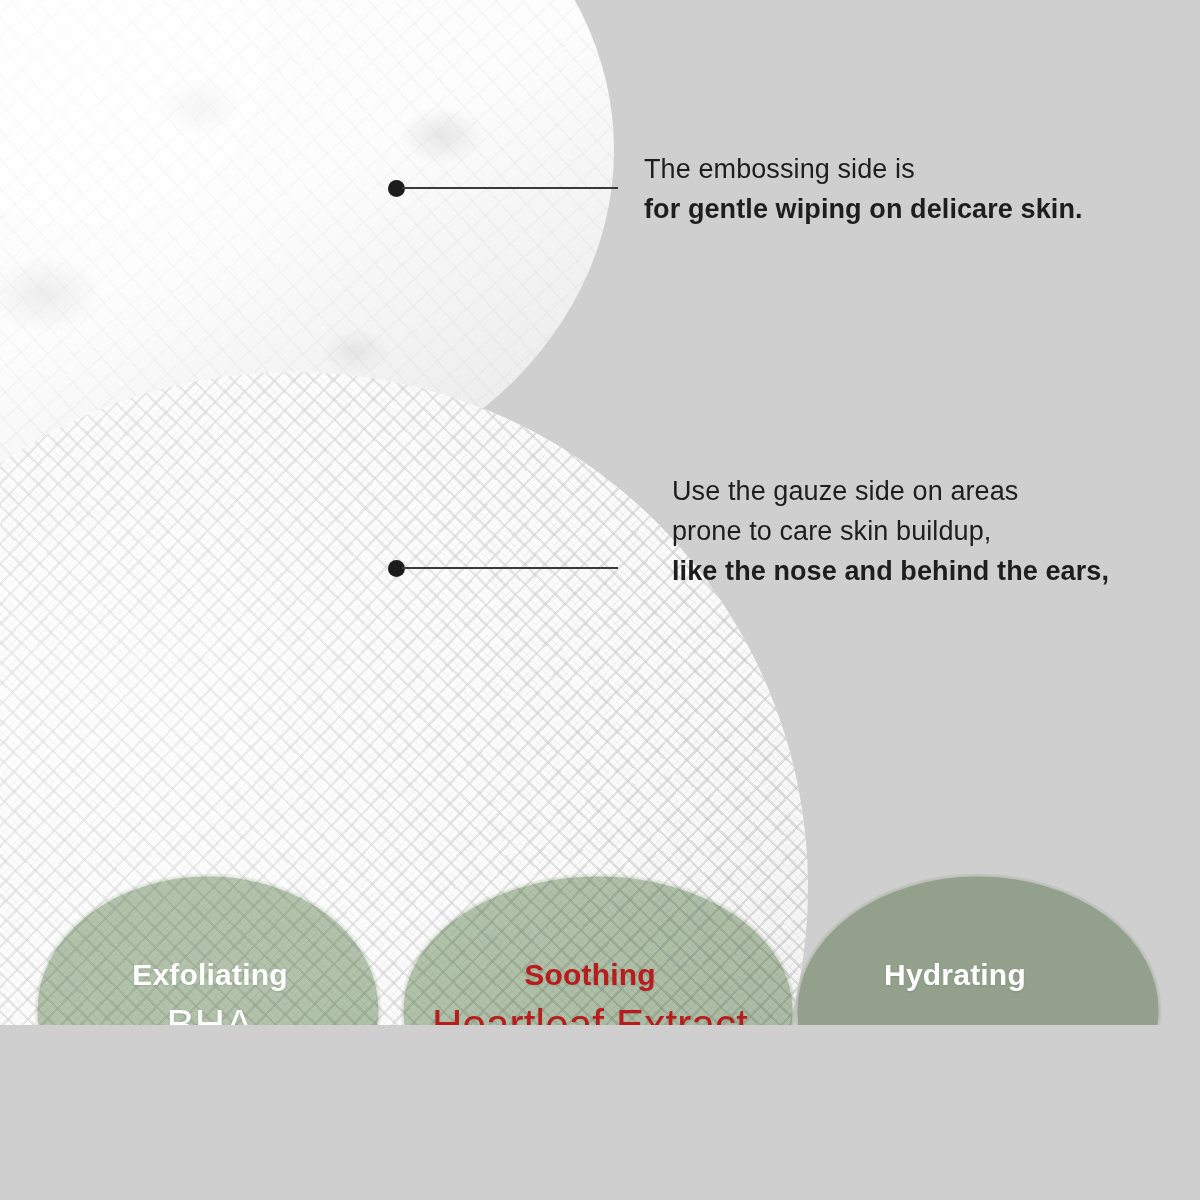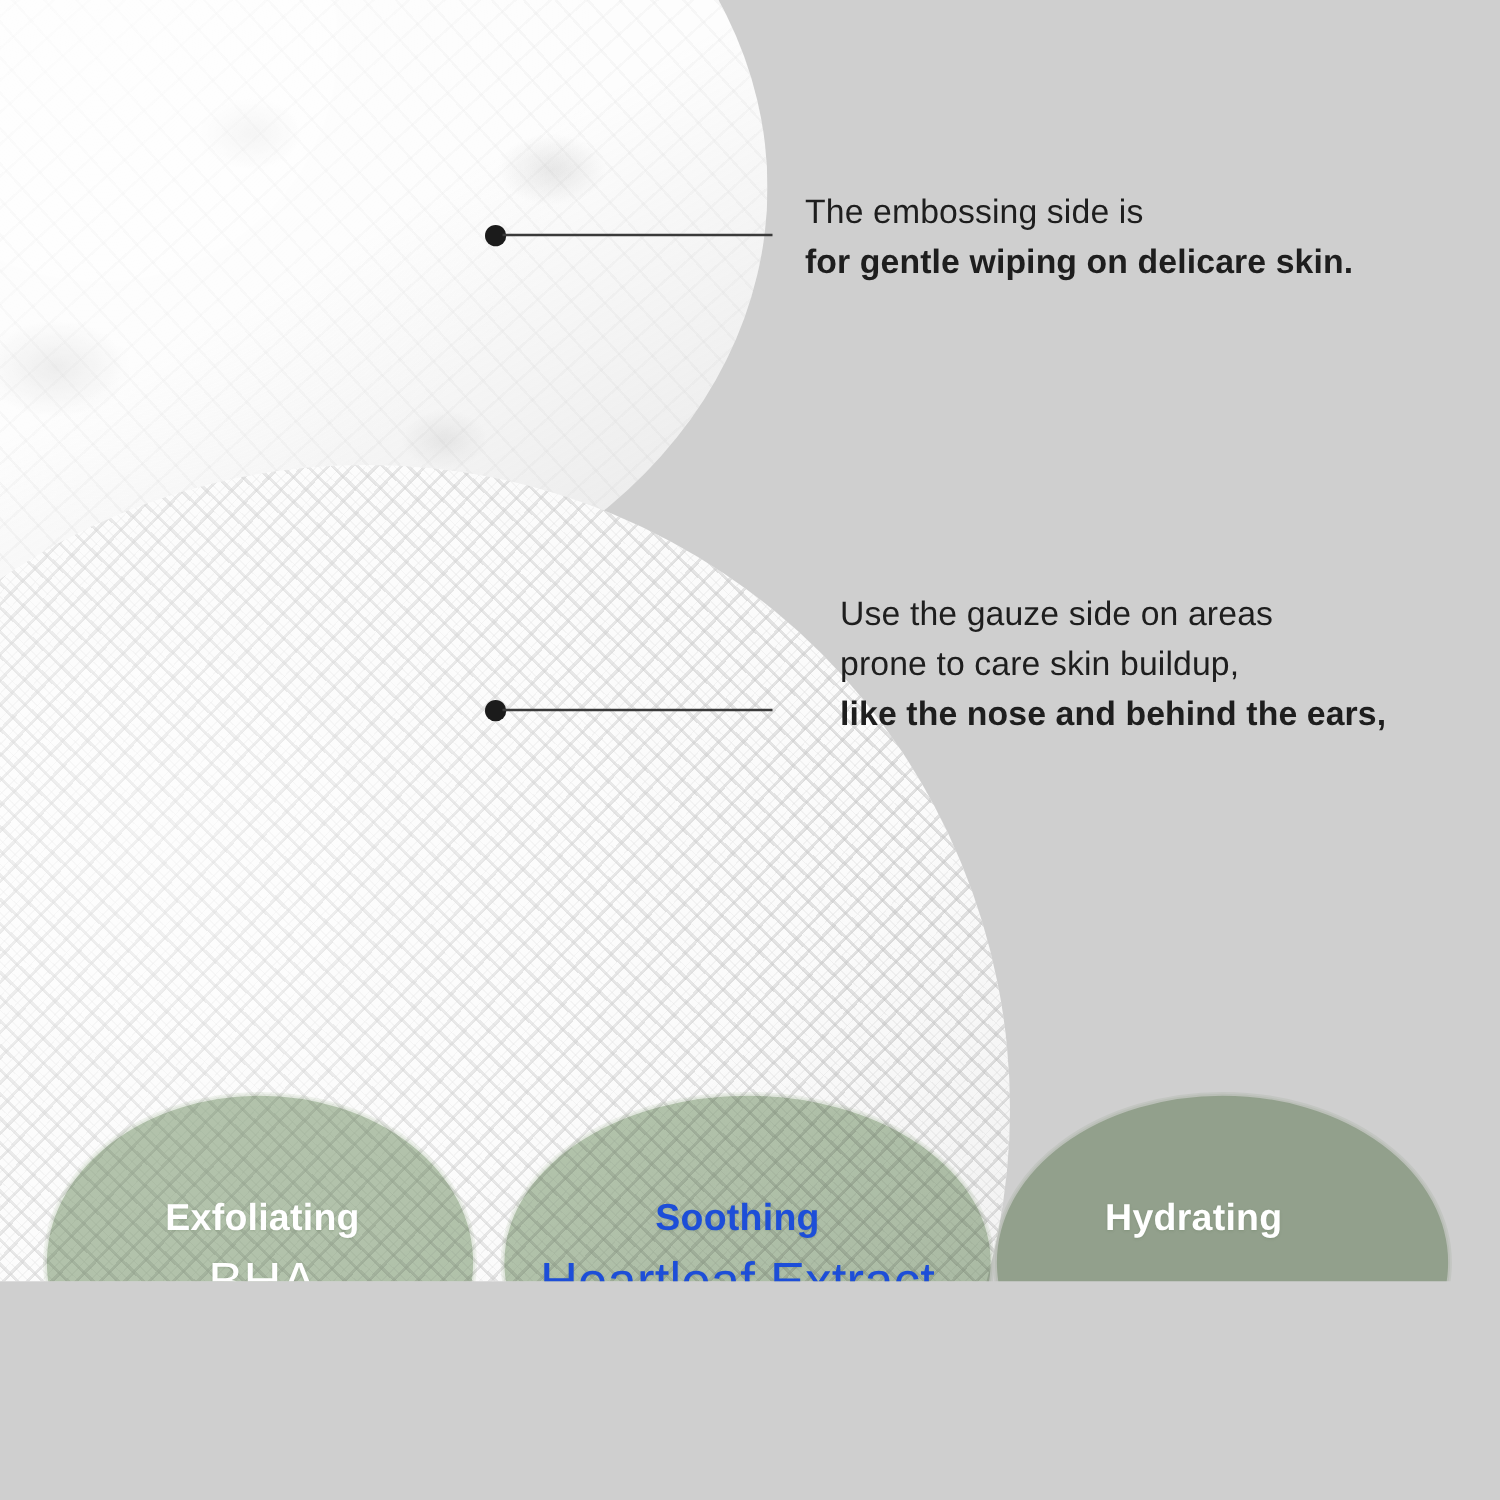--- a/index.html
+++ b/index.html
@@ -145,21 +145,21 @@
         <ellipse id="e0" cx="208" cy="1010" rx="172" ry="135" fill="#a8bca0" fill-opacity="0.86" stroke="#eef2ec" stroke-width="3" stroke-opacity="0.85"></ellipse>
         <ellipse id="e1" cx="598" cy="1010" rx="196" ry="135" fill="#a8bca0" fill-opacity="0.86" stroke="#eef2ec" stroke-width="3" stroke-opacity="0.85"></ellipse>
         <ellipse id="e2" cx="978" cy="1010" rx="182" ry="135" fill="#a8bca0" fill-opacity="0.86" stroke="#eef2ec" stroke-width="3" stroke-opacity="0.85"></ellipse>
       </g>
     </svg>
 
     <div class="benefit-label" id="label-0" style="color: rgb(255, 255, 255);">
       <div class="benefit-title">Exfoliating</div>
       <div class="benefit-sub">BHA</div>
     </div>
-    <div class="benefit-label" id="label-1" style="color: #1d4ed8;">
+    <div class="benefit-label" id="label-1" style="color: #b91c1c;">
       <div class="benefit-title">Soothing</div>
       <div class="benefit-sub">Heartleaf Extract</div>
     </div>
     <div class="benefit-label" id="label-2" style="color: rgb(255, 255, 255);">
       <div class="benefit-title">Hydrating</div>
     </div>
   </div>
 
 </div>
 

